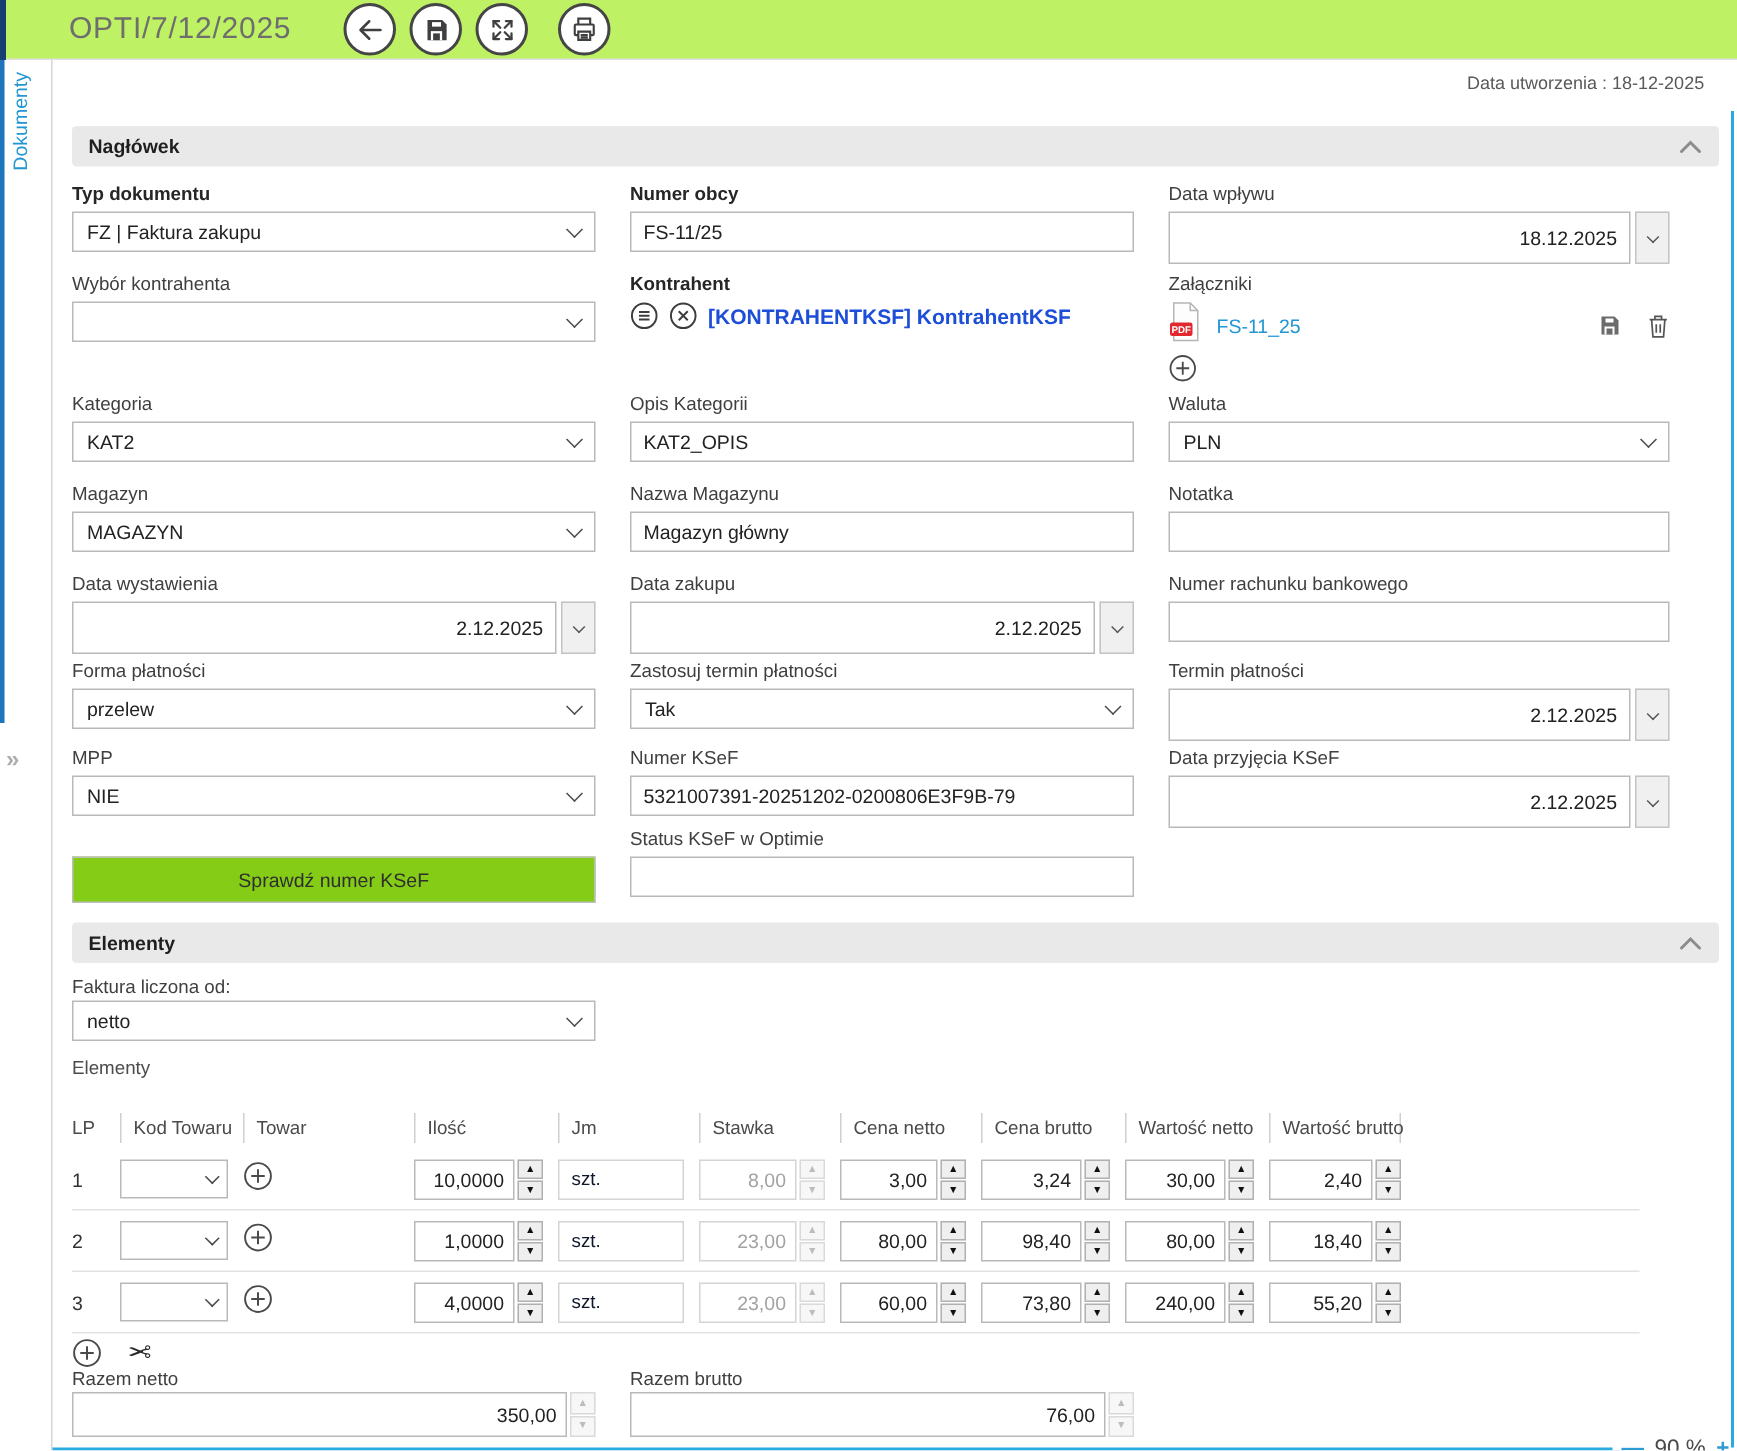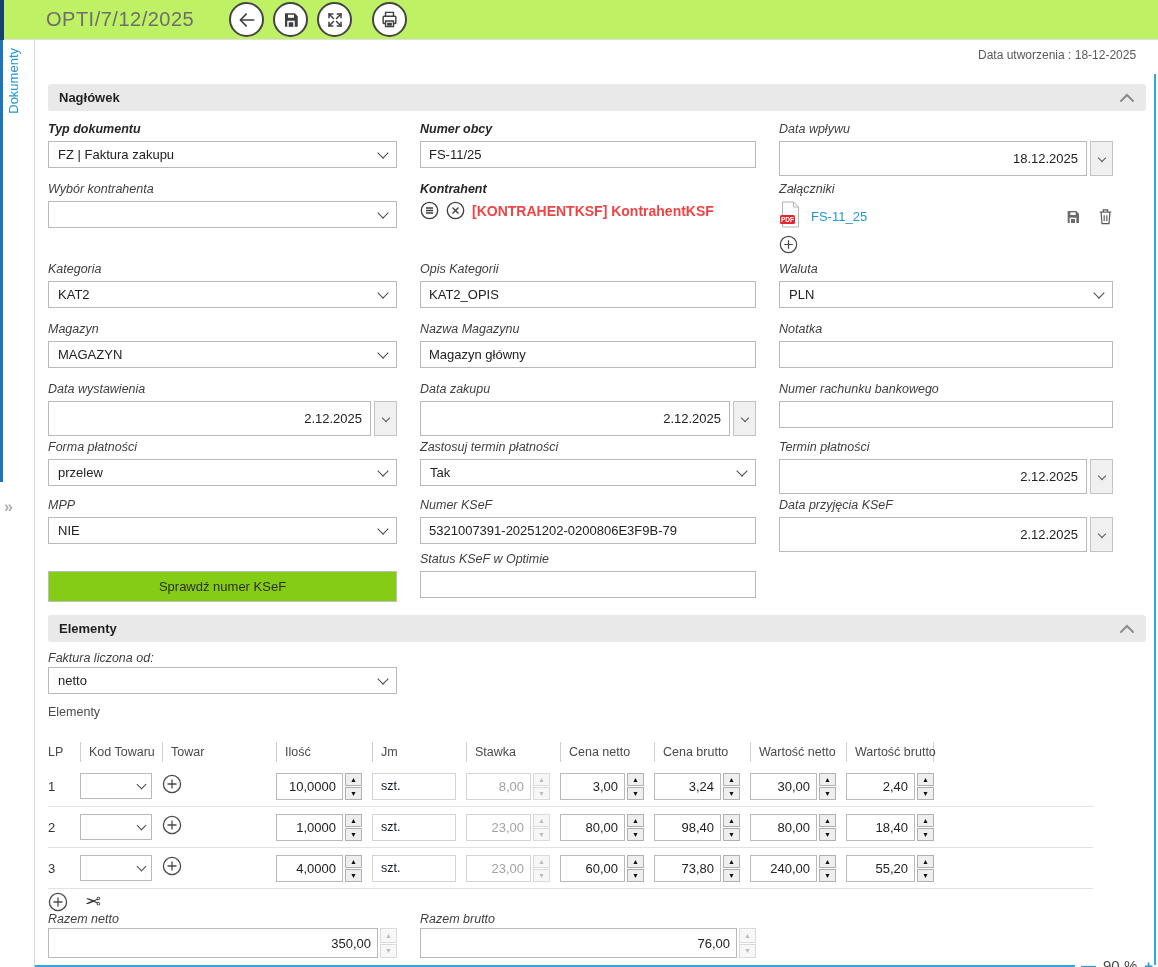--- a/index.html
+++ b/index.html
@@ -33,38 +33,38 @@
   .frame-bottom{position:absolute;left:35px;bottom:0;width:1048px;height:2px;background:#29abe2;}
 
   .secbar{position:absolute;left:48px;width:1098px;height:27px;background:#e9e9e9;border-radius:3px;
           display:flex;align-items:center;justify-content:space-between;padding:0 11px;box-sizing:border-box;}
   .sec-title{font-size:13px;font-weight:bold;color:#1f1f1f;}
   .sec-caret{cursor:pointer;display:flex;align-items:center;}
 
   
   .fgrid{position:absolute;left:48px;width:1066px;display:grid;
          grid-template-columns:349px 336px 334px;column-gap:23px;}
-  .fld-label{display:block;font-size:12.5px;color:#3f3f3f;margin-bottom:5px;white-space:nowrap;font-style:italic;}
+  .fld-label{display:block;font-size:12.5px;color:#3f3f3f;margin-bottom:5px;white-space:nowrap;}
   .fld-label.bold{font-weight:bold;color:#262626;}
   .inp{height:27px;border:1px solid #b9b9b9;background:#fff;font-size:13px;color:#222;
        padding:0 8px;display:flex;align-items:center;box-sizing:border-box;}
   .sel{height:27px;border:1px solid #b9b9b9;background:#fff;font-size:13px;color:#222;
        padding:0 9px;display:flex;align-items:center;justify-content:space-between;
        box-sizing:border-box;cursor:pointer;}
   .chev{width:7px;height:7px;border-right:1.6px solid #4a4a4a;border-bottom:1.6px solid #4a4a4a;
         transform:rotate(45deg);margin-top:-4px;flex:none;}
   .datefld{display:flex;height:35px;}
   .date-main{flex:1;border:1px solid #b9b9b9;background:#fff;display:flex;align-items:center;
              justify-content:flex-end;padding:0 8px;font-size:13px;color:#222;box-sizing:border-box;}
   .date-btn{width:23px;margin-left:3px;border:1px solid #c3c3c3;background:#f0f0f0;display:flex;
             align-items:center;justify-content:center;box-sizing:border-box;cursor:pointer;}
   .date-btn .chev{width:5px;height:5px;border-color:#555;margin-top:-2px;}
 
   .konline{display:flex;align-items:center;gap:7px;margin-top:3px;}
-  .klink{color:#ef4444;font-weight:bold;font-size:14px;cursor:pointer;white-space:nowrap;}
+  .klink{color:#1d4ed8;font-weight:bold;font-size:14px;cursor:pointer;white-space:nowrap;}
   .attrow{display:flex;align-items:center;margin-top:1px;}
   .alink{color:#2196d3;font-size:13px;margin-left:9px;cursor:pointer;}
   .att-icons{margin-left:auto;display:flex;gap:17px;align-items:center;}
   .plusrow{margin-top:3px;}
   .icon-btn{cursor:pointer;display:inline-flex;align-items:center;}
 
   .btn{height:31px;border:1px solid #bdbdbd;background:#84cc16;font-size:13px;color:#2f2f2f;
        display:flex;align-items:center;justify-content:center;cursor:pointer;box-sizing:border-box;
        font-family:"Liberation Sans",sans-serif;}
 

